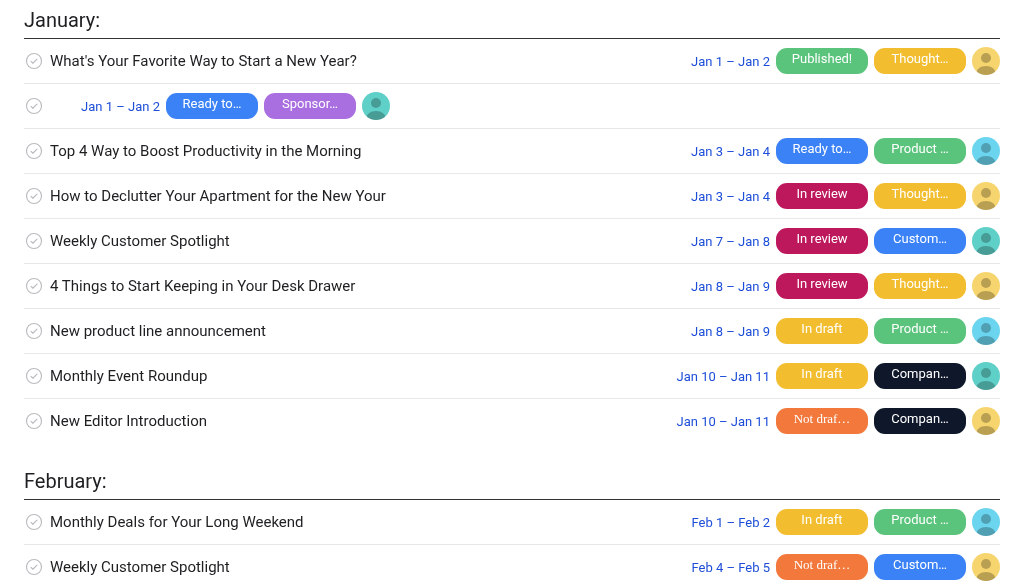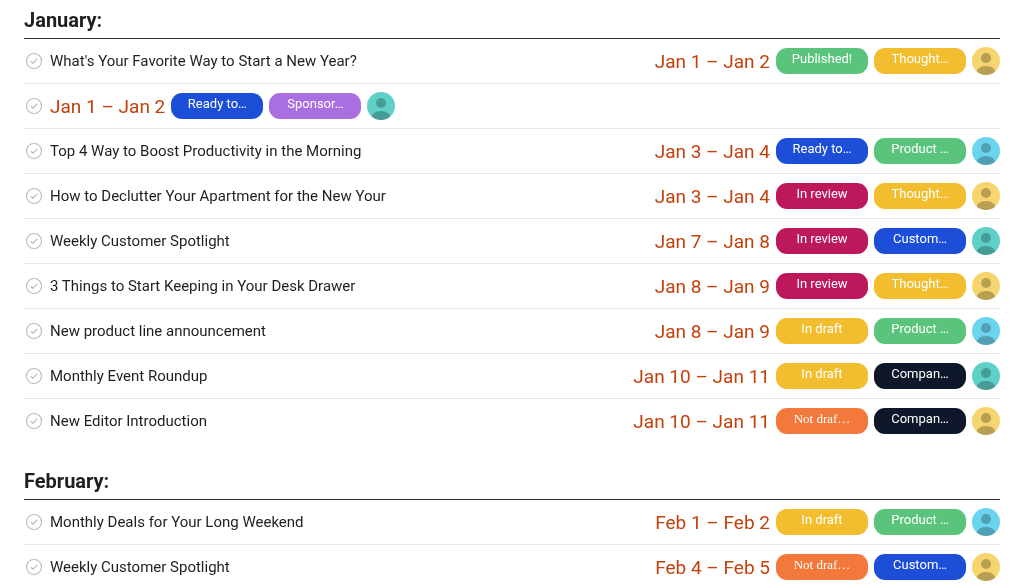--- a/index.html
+++ b/index.html
@@ -6,21 +6,21 @@
   html, body { margin: 0; padding: 0; }
   body {
     font-family: -apple-system, BlinkMacSystemFont, "Segoe UI", Roboto, Helvetica, Arial, sans-serif;
     background: #fff;
     color: #1e1f21;
     width: 1024px;
     padding: 0 24px;
   }
   .section-title {
     font-size: 20px;
-    font-weight: 700;
+    font-weight: 400;
     color: #1e1f21;
     margin: 0;
     padding: 8px 0 6px 0;
     border-bottom: 1px solid #333;
   }
   .task-list {
     margin-bottom: 18px;
   }
   .task-row {
     display: flex;
@@ -43,22 +43,22 @@
     flex: 1 1 auto;
     font-size: 15px;
     color: #1e1f21;
     overflow: hidden;
     text-overflow: ellipsis;
     white-space: nowrap;
   }
   .date {
     flex: 0 0 110px;
     text-align: right;
-    font-size: 19px;
-    color: #c2410c;
+    font-size: 13px;
+    color: #1d4ed8;
     white-space: nowrap;
   }
   .pill {
     flex: 0 0 92px;
     height: 26px;
     line-height: 22px;
     border-radius: 11px;
     font-size: 13px;
     color: #fff;
     text-align: center;
@@ -73,21 +73,21 @@
     flex: 0 0 28px;
     border-radius: 50%;
     background: #eee;
     overflow: hidden;
     position: relative;
   }
   .avatar svg { width: 100%; height: 100%; display: block; }
   
   .c-green  { background: #5ac47c; }
   .c-yellow { background: #f2bd2e; }
-  .c-blue   { background: #1d4ed8; }
+  .c-blue   { background: #3b82f6; }
   .c-purple { background: #a96ee0; }
   .c-pink   { background: #be185d; }
   .c-orange { background: #f2783c; font-family: Liberation Serif, serif; }
   .c-red    { background: #0f172a; }
   
   .a-yellow { background: #f7d56e; }
   .a-teal   { background: #5fd0c8; }
   .a-cyan   { background: #6bd5ef; }
 </style>
 </head>
@@ -185,21 +185,21 @@
           </svg>
         </span>
       </div>
       <div class="task-row">
         <span class="check">
           <svg width="18" height="18" viewBox="0 0 24 24" fill="none">
             <circle cx="12" cy="12" r="10" stroke="#b9bbbe" stroke-width="1.5" fill="#fff"></circle>
             <path d="M8 12.5l2.5 2.5L16 9.5" stroke="#b9bbbe" stroke-width="1.5" stroke-linecap="round" stroke-linejoin="round"></path>
           </svg>
         </span>
-        <span class="task-title">3 Things to Start Keeping in Your Desk Drawer</span>
+        <span class="task-title">4 Things to Start Keeping in Your Desk Drawer</span>
         <span class="date">Jan 8 – Jan 9</span>
         <span class="pill c-pink">In review</span>
         <span class="pill c-yellow">Thought…</span>
         <span class="avatar a-yellow">
           <svg viewBox="0 0 28 28">
             <circle cx="14" cy="11" r="5" fill="rgba(0,0,0,0.25)"></circle>
             <path d="M4 28c0-6 4.5-9 10-9s10 3 10 9" fill="rgba(0,0,0,0.25)"></path>
           </svg>
         </span>
       </div>

